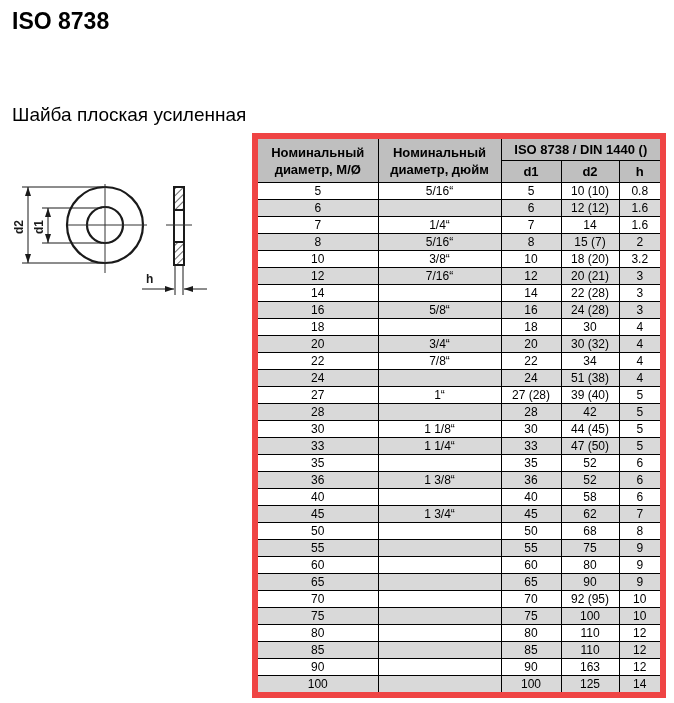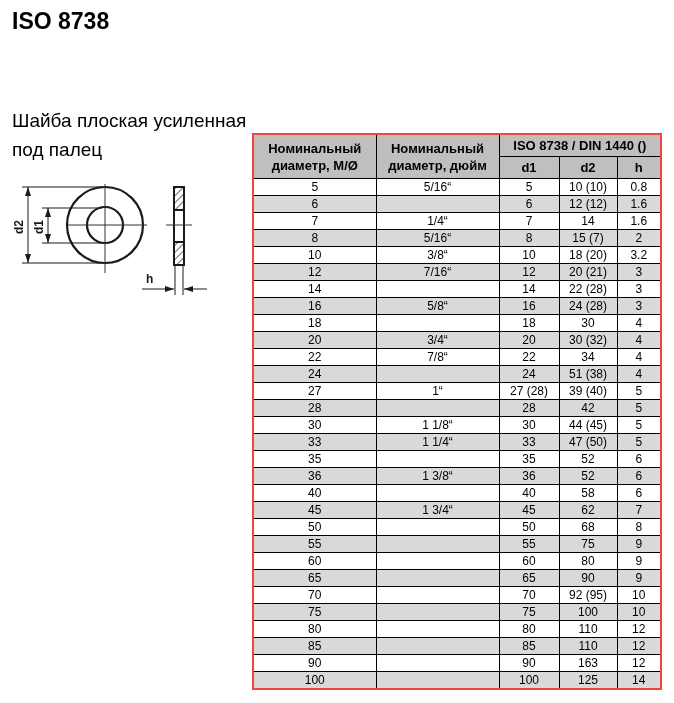--- a/index.html
+++ b/index.html
@@ -22,21 +22,22 @@
   }
   .title-line {
     font-size: 23px;
     font-weight: bold;
     line-height: 31px;
     color: #000000;
   }
   .subtitle {
     position: absolute;
     left: 12px;
-    top: 106px;
+    top: 100px;
+    text-align: center;
   }
   .subtitle-line {
     font-size: 19px;
     font-weight: normal;
     line-height: 29px;
     color: #000000;
   }
   .diagram {
     position: absolute;
     left: 0px;
@@ -46,21 +47,21 @@
     font-size: 12px;
     font-weight: bold;
     fill: #1a1a1a;
     font-family: "Liberation Sans", sans-serif;
   }
   table.spec {
     position: absolute;
     left: 252px;
     top: 133px;
     border-collapse: collapse;
-    border: 2px solid #ef4444;
+    border: 6px solid #ef4444;
     table-layout: fixed;
   }
   table.spec th, table.spec td {
     border: 1px solid #000000;
     padding: 0;
     white-space: nowrap;
     overflow: hidden;
   }
   table.spec th {
     background: #bfbfbf;
@@ -93,21 +94,20 @@
 </style>
 </head>
 <body>
 
 <div class="titles">
   <div class="title-line">ISO 8738</div>
 </div>
 
 <div class="subtitle">
   <div class="subtitle-line">Шайба плоская усиленная</div>
-  <div class="subtitle-line">под палец</div>
 </div>
 
 <svg class="diagram" width="235" height="135" viewBox="0 0 235 135" xmlns="http://www.w3.org/2000/svg">
   <defs>
     <pattern id="hatch" width="5" height="5" patternUnits="userSpaceOnUse" patternTransform="rotate(45)">
       <line x1="0" y1="0" x2="0" y2="5" stroke="#1a1a1a" stroke-width="1.3"></line>
     </pattern>
   </defs>
 
   <g>

